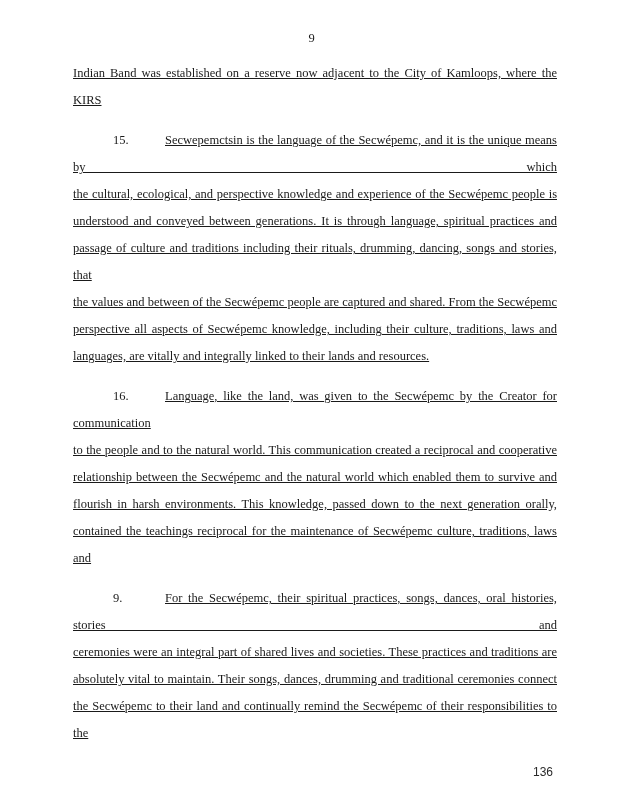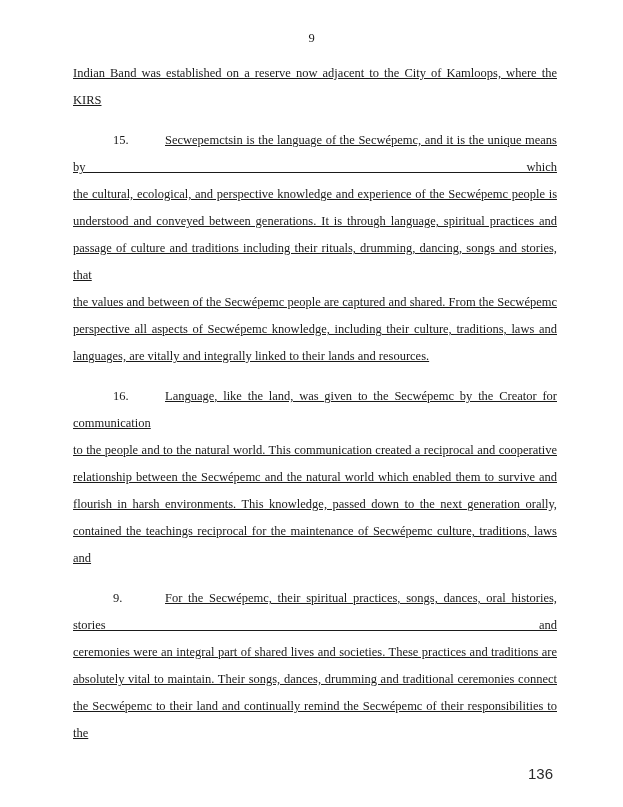--- a/index.html
+++ b/index.html
@@ -49,21 +49,21 @@
   }
   .num {
     display: inline-block;
     width: 52px;
     margin-left: 40px;
   }
   .page-footer {
     position: absolute;
     top: 765px;
     right: 70px;
-    font-size: 15px;
+    font-size: 12px;
     font-family: "Liberation Sans", sans-serif;
     color: #2a2a2a;
   }
 </style>
 </head>
 <body>
 
 <div class="page">
 
   <div class="page-header">9</div>

